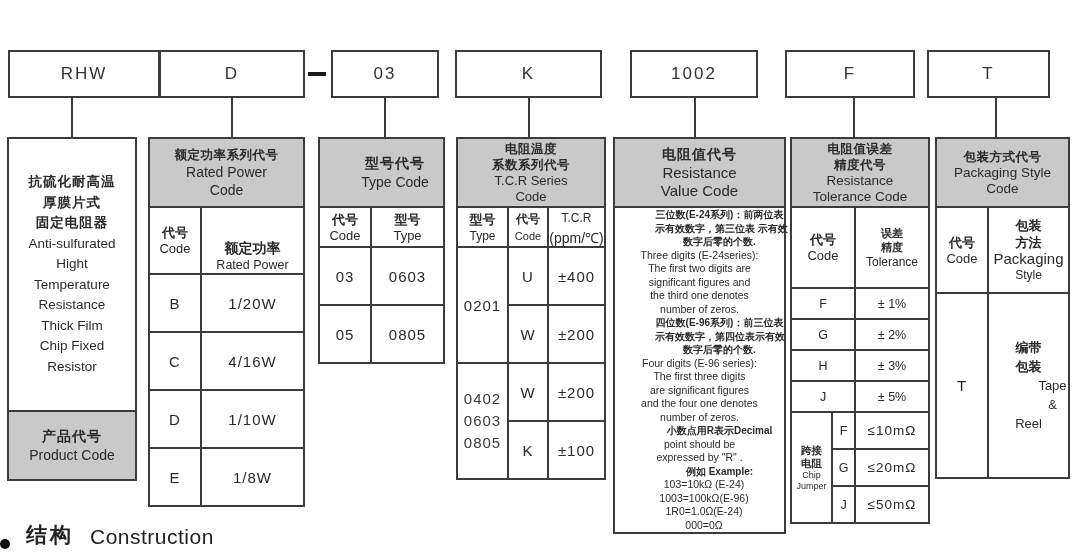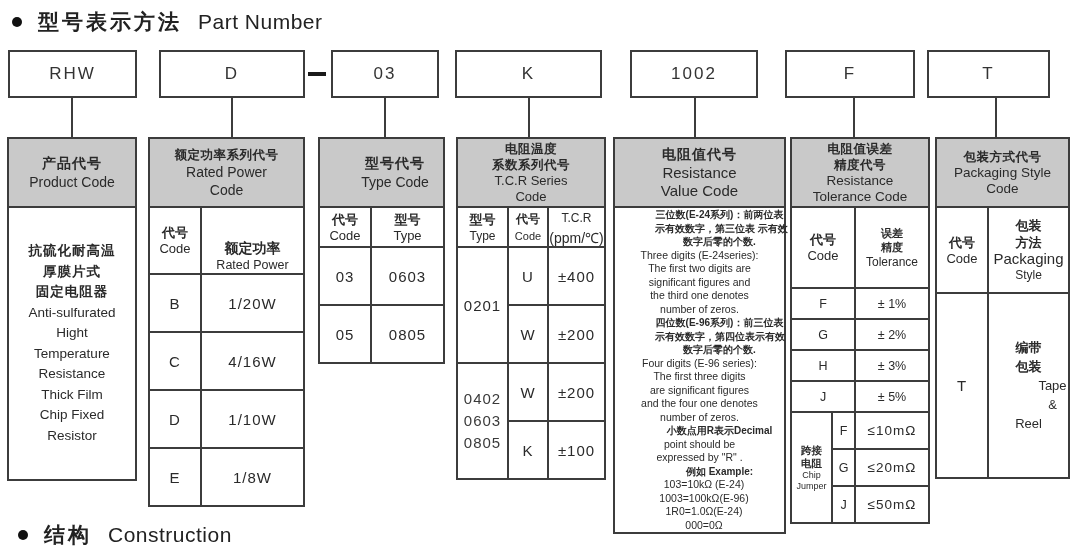--- a/index.html
+++ b/index.html
@@ -53,64 +53,59 @@
   .jmp-zh{font-weight:bold;font-size:10.5px;line-height:13px;}
   .jmp-en{font-size:9px;line-height:11px;}
   .jmpval{font-size:13.5px;color:#3a3a3a;letter-spacing:1px;}
   .jmpcode{font-size:12.5px;}
 </style>
 </head>
 <body>
 
 <div class="wrap">
 
-  <div class="abs sec-title" style="left:12px;top:8px;">
-    <span class="bullet"></span>
-    <span class="sec-zh">型号表示方法</span>
-    <span class="sec-en">Part Number</span>
-  </div>
-
-  <div class="pbox" style="left:8px;width:129px;">RHW</div>
+
+  <div class="pbox" style="left:8px;width:152px;">RHW</div>
   <div class="pbox" style="left:159px;width:146px;">D</div>
   <div class="dash" style="left:308px;top:72px;width:18px;height:4px;"></div>
   <div class="pbox" style="left:331px;width:108px;">03</div>
   <div class="pbox" style="left:455px;width:147px;">K</div>
   <div class="pbox" style="left:630px;width:128px;">1002</div>
   <div class="pbox" style="left:785px;width:130px;">F</div>
   <div class="pbox" style="left:927px;width:123px;">T</div>
 
   <div class="conn" style="left:71px;top:97px;height:41px;"></div>
   <div class="conn" style="left:231px;top:97px;height:41px;"></div>
   <div class="conn" style="left:384px;top:97px;height:41px;"></div>
   <div class="conn" style="left:528px;top:97px;height:41px;"></div>
   <div class="conn" style="left:694px;top:97px;height:41px;"></div>
   <div class="conn" style="left:853px;top:97px;height:41px;"></div>
   <div class="conn" style="left:995px;top:97px;height:41px;"></div>
 
   <div class="col" style="left:7px;top:137px;width:130px;">
     <table class="tbl">
       <tbody>
           <tr>
-            <td class="hd" style="height:69px;">
-        <div class="hzh">产品代号</div>
-        <div class="hen">Product Code</div>
-      </td>
-          </tr>
-      <tr>
             <td style="height:273px;">
         <div class="prod-line-zh">抗硫化耐高温</div>
         <div class="prod-line-zh">厚膜片式</div>
         <div class="prod-line-zh">固定电阻器</div>
         <div class="prod-line-en">Anti-sulfurated</div>
         <div class="prod-line-en">Hight</div>
         <div class="prod-line-en">Temperature</div>
         <div class="prod-line-en">Resistance</div>
         <div class="prod-line-en">Thick Film</div>
         <div class="prod-line-en">Chip Fixed</div>
         <div class="prod-line-en">Resistor</div>
+      </td>
+          </tr>
+      <tr>
+            <td class="hd" style="height:69px;">
+        <div class="hzh">产品代号</div>
+        <div class="hen">Product Code</div>
       </td>
           </tr>
     </tbody>
       </table>
   </div>
 
   <div class="col" style="left:148px;top:137px;width:155px;">
     <table class="tbl">
       <colgroup>
           <col style="width:52px;">
@@ -384,19 +379,19 @@
           <div class="zh" style="line-height:19px;">编带</div>
           <div class="zh" style="line-height:19px;">包装</div>
           <div class="en" style="line-height:19px;margin-left:48px;">Tape &amp;</div>
           <div class="en" style="line-height:19px;">Reel</div>
         </td>
       </tr>
     </tbody>
       </table>
   </div>
 
-  <div class="abs sec-title" style="left:18px;top:521px;">
+  <div class="abs sec-title" style="left:0;top:521px;align-items:flex-end;">
     <span class="bullet"></span>
     <span class="sec-zh">结构</span>
     <span class="sec-en">Construction</span>
   </div>
 
 </div>
 
 </body></html>

